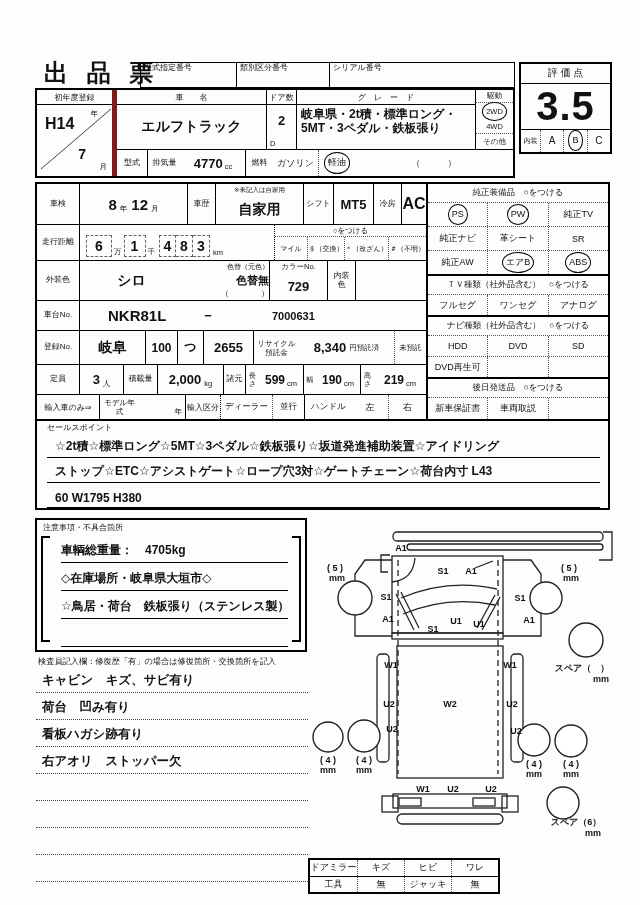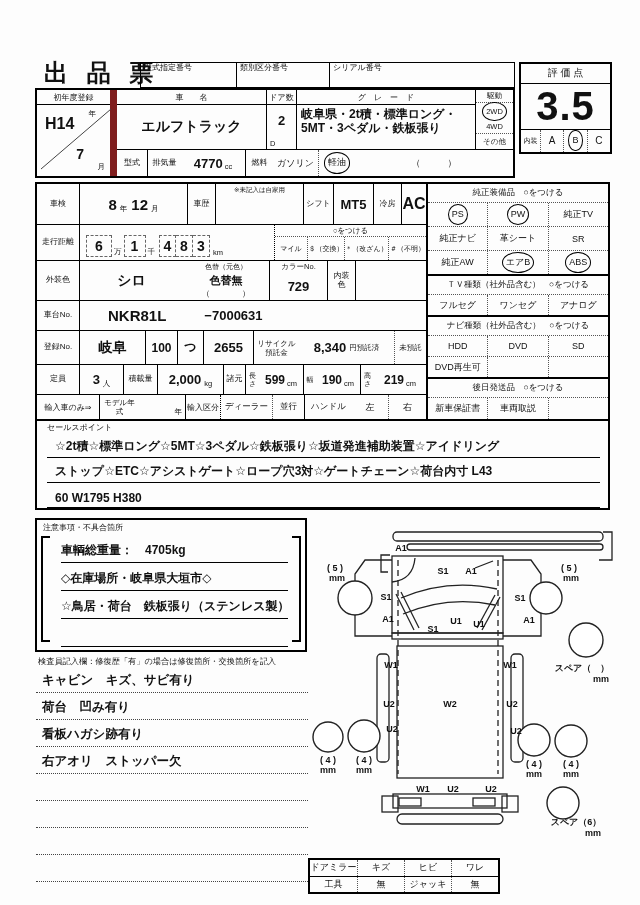--- a/index.html
+++ b/index.html
@@ -63,21 +63,21 @@
     <div class="c" style="width:19px;font-size:7px;line-height:1.05;padding:1px">内装</div>
     <div class="c dl" style="flex:1;font-size:10px">A</div>
     <div class="c dl" style="flex:1;font-size:10px">
         <span class="circ" style="font-size:9px">B</span>
       </div>
     <div class="c dl" style="flex:1;font-size:10px">C</div>
   </div>
 </div>
 
 <div class="abs b2 fx" style="left:35px;top:88px;width:480px;height:90px">
-  <div class="col" style="width:80px;border-right:7px solid #7f1d1d">
+  <div class="col" style="width:80px;border-right:5px solid #7f1d1d">
     <div class="hcell">初年度登録</div>
     <div style="flex:1;position:relative">
       <svg class="abs" style="left:0;top:0" width="78" height="68">
         <line x1="4" y1="64" x2="74" y2="4" stroke="#444" stroke-width="1"></line>
       </svg>
       <span class="abs v" style="left:8px;top:10px;font-size:16px">H14</span>
       <span class="abs u" style="right:14px;top:4px">年</span>
       <span class="abs v" style="right:26px;bottom:14px;font-size:14px">7</span>
       <span class="abs u" style="right:5px;bottom:4px">月</span>
     </div>
@@ -134,20 +134,21 @@
         <div class="c lab" style="width:42px">車検</div>
         <div class="fx sl" style="width:108px;align-items:center;justify-content:center">
           <span class="v" style="font-size:15px">8</span>
           <span class="u" style="margin:10px 4px 0 3px">年</span>
           <span class="v" style="font-size:15px">12</span>
           <span class="u" style="margin:10px 0 0 3px">月</span>
         </div>
         <div class="c lab sl" style="width:28px">車歴</div>
         <div class="col sl" style="width:88px">
           <div class="c" style="height:12px;font-size:6.5px">※未記入は自家用</div>
+          <div class="c v" style="flex:1;font-size:14px">自家用</div>
         </div>
         <div class="c lab sl" style="width:30px">シフト</div>
         <div class="c v sl" style="width:40px;font-size:13px">MT5</div>
         <div class="c lab sl" style="width:28px">冷房</div>
         <div class="c v sl" style="flex:1;font-size:16px">AC</div>
       </div>
 
       <div class="fx st" style="height:36px">
         <div class="c lab" style="width:42px">走行距離</div>
         <div class="fx sl" style="flex:1;align-items:flex-end;padding:0 2px 3px 6px">
@@ -168,40 +169,40 @@
             <div class="c dl" style="width:44px">＊（改ざん）</div>
             <div class="c dl" style="flex:1">＃（不明）</div>
           </div>
         </div>
       </div>
 
       <div class="fx st" style="height:40px">
         <div class="c lab" style="width:42px">外装色</div>
         <div class="fx sl" style="width:190px">
           <div class="c v" style="flex:1;font-size:14px">シロ</div>
-          <div class="col" style="width:86px;align-items:center;justify-content:space-between;padding:1px 0">
+          <div class="col" style="width:86px;align-items:flex-end;justify-content:space-between;padding:1px 0">
             <div style="font-size:7px">色替（元色）</div>
             <div class="v" style="font-size:11px">色替無</div>
             <div style="font-size:8px">（　　　　）</div>
           </div>
         </div>
         <div class="col sl" style="width:58px;align-items:center">
           <div style="font-size:7.5px;padding-top:1px">カラーNo.</div>
           <div class="c v" style="flex:1;font-size:13px">729</div>
         </div>
         <div class="c lab sl" style="width:28px;padding:0 2px">内装色</div>
         <div class="sl" style="flex:1"></div>
       </div>
 
       <div class="fx st" style="height:30px">
         <div class="c lab" style="width:42px">車台No.</div>
         <div class="fx sl" style="flex:1;align-items:center">
           <span class="v" style="font-size:15px;margin-left:28px">NKR81L</span>
           <span class="v" style="font-size:13px;margin-left:38px">−</span>
-          <span class="v" style="font-size:13px;">7000631</span>
+          <span class="v" style="font-size:11px;margin-left:60px">7000631</span>
         </div>
       </div>
 
       <div class="fx st" style="height:34px">
         <div class="c lab" style="width:42px">登録No.</div>
         <div class="c v sl" style="width:66px;font-size:14px">岐阜</div>
         <div class="c v sl" style="width:32px;font-size:12px">100</div>
         <div class="c v sl" style="width:26px;font-size:12px">つ</div>
         <div class="c v sl" style="width:50px;font-size:13px">2655</div>
         <div class="c sl" style="width:46px;font-size:7.5px;padding:0 3px;text-align:center;line-height:1.2">リサイクル預託金</div>

